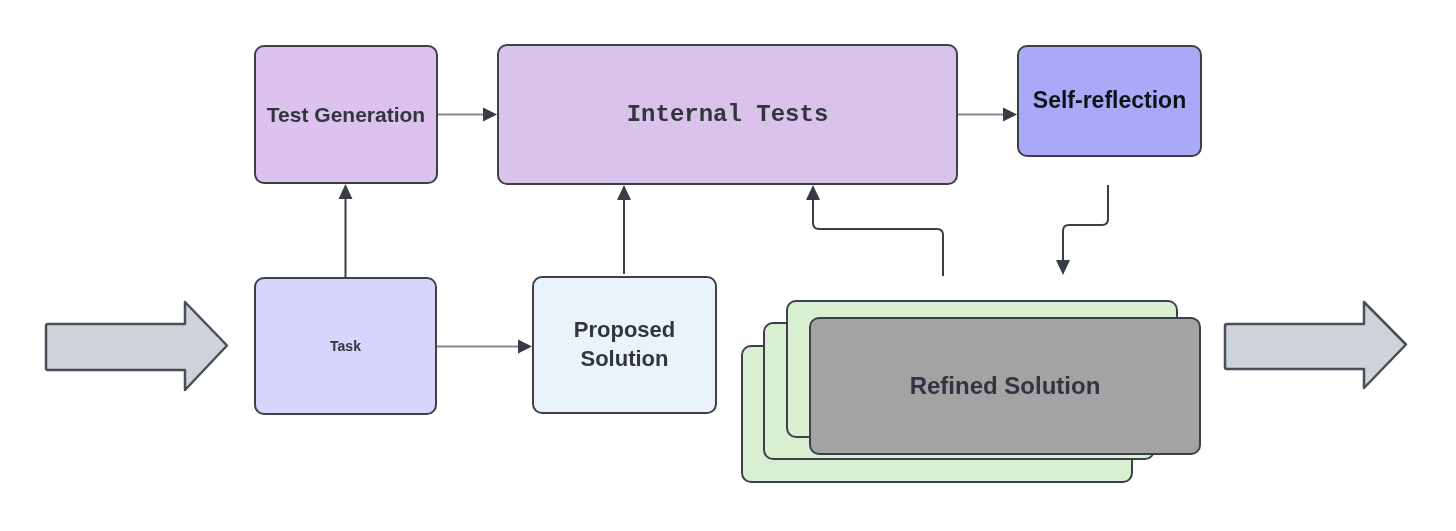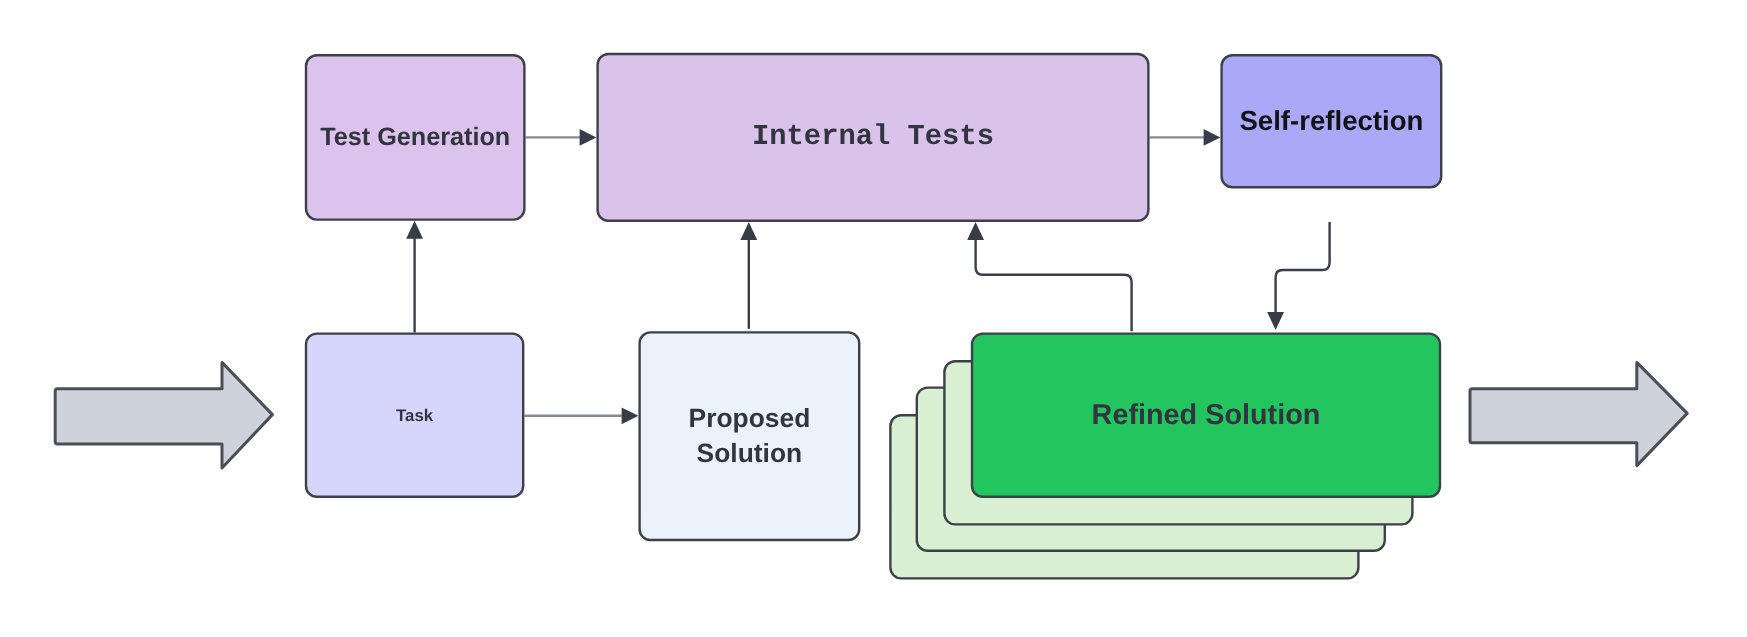--- a/index.html
+++ b/index.html
@@ -33,21 +33,21 @@
     text-align: center;
     font-weight: bold;
     color: #32353f;
     line-height: 1.3;
     padding: 6px 10px;
   }
   .node-test-generation  { left: 254px; top: 45px;  width: 184px; height: 139px; font-size: 21px; }
   .node-internal-tests   { left: 497px; top: 44px;  width: 461px; height: 141px; font-size: 24px; }
   .node-self-reflection  { left: 1017px; top: 45px; width: 185px; height: 112px; font-size: 23px; color: #101218; }
   .node-task             { left: 254px; top: 277px; width: 183px; height: 138px; font-size: 14px; }
-  .node-proposed         { left: 532px; top: 276px; width: 185px; height: 175px; font-size: 22px; }
+  .node-proposed         { left: 532px; top: 276px; width: 185px; height: 138px; font-size: 22px; }
   .node-refined-top      { left: 809px; top: 277px; width: 392px; height: 138px; font-size: 24px; z-index: 6; }
   .stack-card {
     position: absolute;
     box-sizing: border-box;
     width: 392px;
     height: 138px;
     border: 2px solid #3d4049;
     border-radius: 10px;
   }
   .stack-card-2 { left: 786px; top: 300px; z-index: 5; }
@@ -118,17 +118,17 @@
   </div>
 
   <div class="node node-task" style="background-color: rgb(214, 213, 251);">
     <span>Task</span>
   </div>
 
   <div class="node node-proposed" style="background-color: rgb(234, 242, 251);">
     <span>Proposed Solution</span>
   </div>
 
-  <div class="node node-refined-top" style="background-color: #22c55e;">
+  <div class="node node-refined-top" style="background-color: #a3a3a3; margin-top: 40px;">
     <span>Refined Solution</span>
   </div>
 
 </div>
 
 </body></html>

